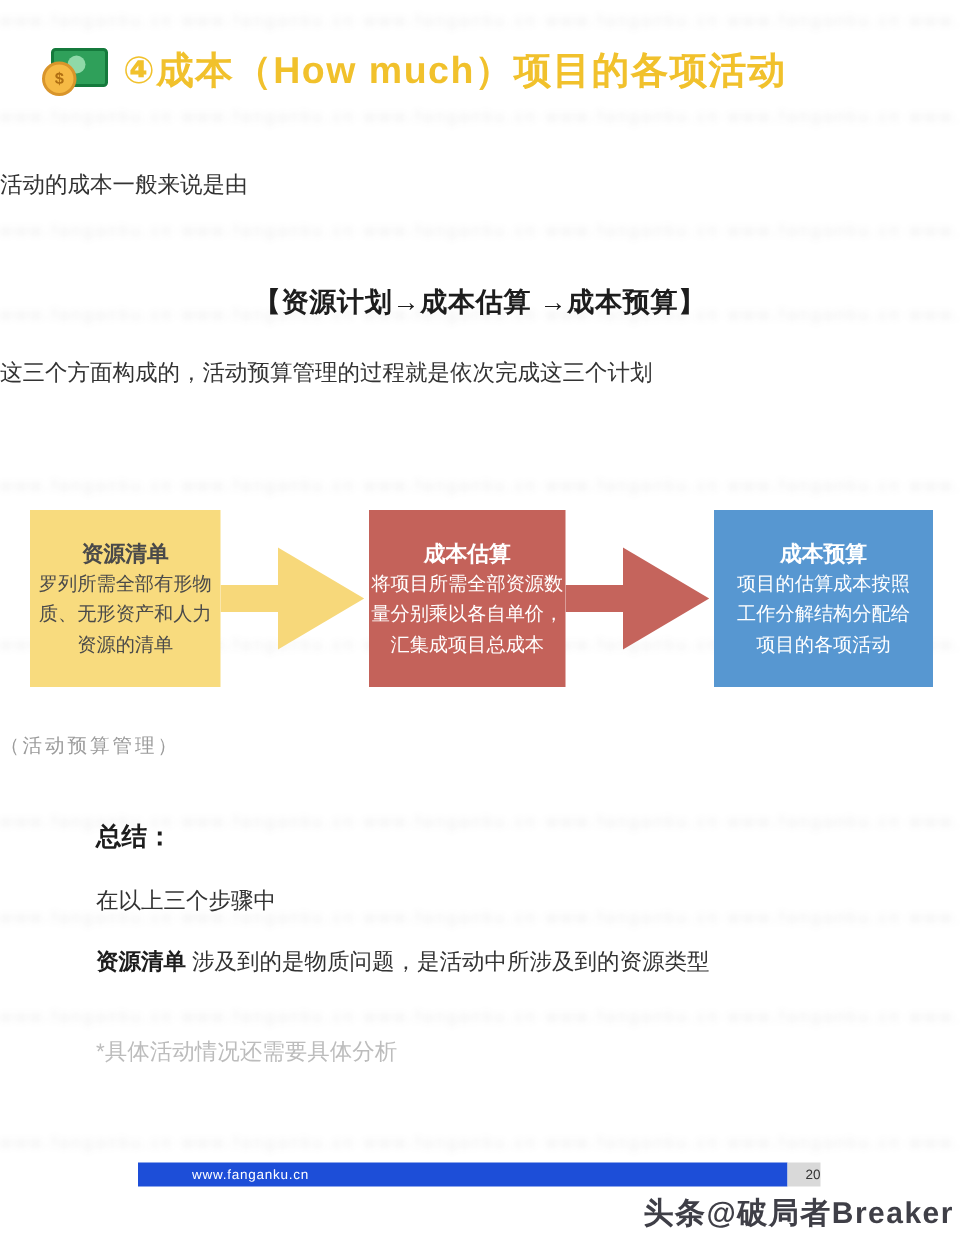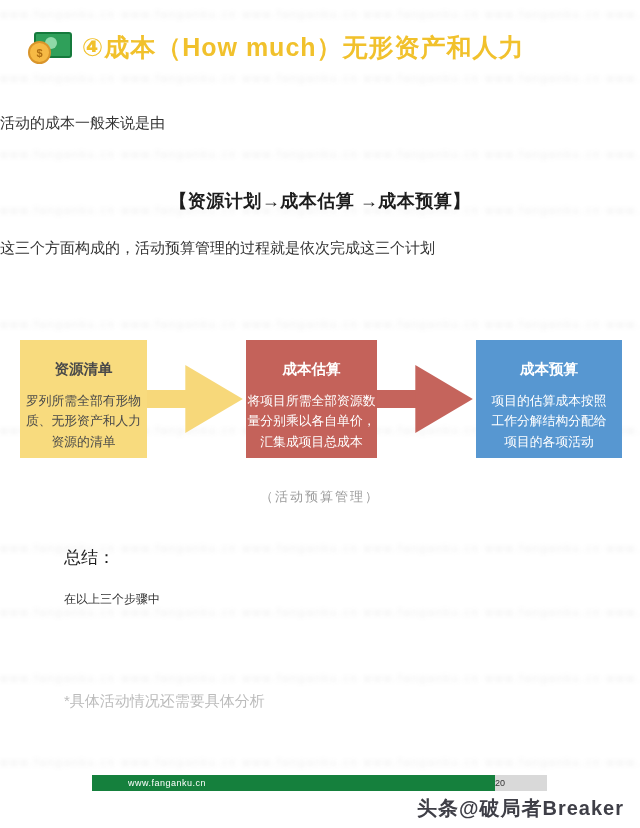--- a/index.html
+++ b/index.html
@@ -36,47 +36,47 @@
   .intro1{position:absolute;top:114px;left:0;width:640px;font-size:15px;color:#333;}
   .intro2{position:absolute;top:175px;left:0;width:640px;text-align:center;font-size:18px;font-weight:bold;color:#1d1d1d;letter-spacing:.5px;margin-top:14px;}
   .intro3{position:absolute;top:239px;left:0;width:640px;text-align:left;font-size:15px;color:#333;}
   
   .diagram{
     position:absolute;top:340px;left:20px;width:602px;height:118px;
     display:flex;align-items:center;
   }
   .pbox{height:118px;box-sizing:border-box;text-align:center;flex:0 0 auto;}
   .pbox-title{font-size:14.5px;font-weight:bold;padding-top:20px;}
-  .pbox-body{font-size:12.8px;line-height:1.6;margin-top:12px;white-space:pre-line;}
+  .pbox-body{font-size:12.8px;line-height:1.6;white-space:pre-line;}
   .box1{width:127px;}
   .box2{width:131px;}
   .box3{width:146px;}
   .arrow{flex:1 1 auto;height:118px;display:block;}
-  .caption{position:absolute;top:488px;left:0;width:640px;text-align:center;font-size:13px;color:#9b9b9b;letter-spacing:2px;}
+  .caption{position:absolute;top:488px;left:0;width:640px;font-size:13px;color:#9b9b9b;letter-spacing:2px;}
   
   .summary{position:absolute;top:546px;left:64px;width:520px;}
-  .sum-head{font-size:17px;font-weight:normal;color:#1d1d1d;margin-bottom:16px;}
-  .sum-line{font-size:12px;color:#333;margin-bottom:11px;line-height:1.1;margin-top:24px;}
+  .sum-head{font-size:17px;font-weight:bold;color:#1d1d1d;margin-bottom:16px;}
+  .sum-line{font-size:15px;color:#333;margin-bottom:11px;line-height:1.1;margin-top:24px;}
   .sum-line b{color:#1d1d1d;margin-right:4px;}
   .note-line{position:absolute;top:692px;left:64px;font-size:15px;color:#bcbcbc;}
   
   .footerbar{
     position:absolute;top:775px;left:92px;width:455px;height:16px;display:flex;align-items:stretch;
   }
   .footerbar .dark{
     background:#1C2F45;flex:1 1 auto;display:flex;align-items:center;
     padding-left:30px;box-sizing:border-box;
   }
   .footerbar .site{font-size:9px;color:#fff;letter-spacing:.5px;}
   .footerbar .pagechip{
-    width:52px;flex:0 0 auto;background:#D9D9D9;display:flex;align-items:center;justify-content:flex-start;
+    width:22px;flex:0 0 auto;background:#D9D9D9;display:flex;align-items:center;justify-content:flex-end;
   }
   .footerbar .pagenum{font-size:9px;color:#333;}
   .credit{
-    position:absolute;right:16px;top:795px;font-size:20px;font-weight:bold;color:#3F3F47;
+    position:absolute;right:4px;top:795px;font-size:20px;font-weight:bold;color:#3F3F47;
     text-shadow:1px 1px 0 rgba(255,255,255,.65);letter-spacing:1px;margin-left:14px;
   }
 </style>
 </head>
 <body>
 
 <div class="page">
 
   <div class="wm" style="top:8px">www.fanganku.cn      www.fanganku.cn      www.fanganku.cn      www.fanganku.cn      www.fanganku.cn      www.fanganku.cn      www.fanganku.cn      www.fanganku.cn      </div>
   <div class="wm" style="top:72px">www.fanganku.cn      www.fanganku.cn      www.fanganku.cn      www.fanganku.cn      www.fanganku.cn      www.fanganku.cn      www.fanganku.cn      www.fanganku.cn      </div>
@@ -88,21 +88,21 @@
   <div class="wm" style="top:606px">www.fanganku.cn      www.fanganku.cn      www.fanganku.cn      www.fanganku.cn      www.fanganku.cn      www.fanganku.cn      www.fanganku.cn      www.fanganku.cn      </div>
   <div class="wm" style="top:672px">www.fanganku.cn      www.fanganku.cn      www.fanganku.cn      www.fanganku.cn      www.fanganku.cn      www.fanganku.cn      www.fanganku.cn      www.fanganku.cn      </div>
   <div class="wm" style="top:756px">www.fanganku.cn      www.fanganku.cn      www.fanganku.cn      www.fanganku.cn      www.fanganku.cn      www.fanganku.cn      www.fanganku.cn      www.fanganku.cn      </div>
 
   <div class="header">
     <span class="money">
       <span class="note"></span>
       <span class="note-circle"></span>
       <span class="coin">$</span>
     </span>
-    <h1 class="title" style="color: rgb(241, 193, 44);">④成本（How much）无形资产和人力</h1>
+    <h1 class="title" style="color: rgb(241, 193, 44);">④成本（How much）项目的各项活动</h1>
   </div>
 
   <div class="intro1">活动的成本一般来说是由</div>
   <div class="intro2">【资源计划→成本估算 →成本预算】</div>
   <div class="intro3">这三个方面构成的，活动预算管理的过程就是依次完成这三个计划</div>
 
   <div class="diagram">
     <div class="pbox box1" style="background: rgb(248, 219, 126); color: rgb(74, 74, 74);">
       <div class="pbox-title">资源清单</div>
       <div class="pbox-body">罗列所需全部有形物
@@ -129,26 +129,29 @@
 工作分解结构分配给
 项目的各项活动</div>
     </div>
   </div>
 
   <div class="caption">（活动预算管理）</div>
 
   <div class="summary">
     <div class="sum-head">总结：</div>
     <div class="sum-line">在以上三个步骤中</div>
+    <div class="sum-line">
+      <b>资源清单</b><span>涉及到的是物质问题，是活动中所涉及到的资源类型</span>
+    </div>
   </div>
 
   <div class="note-line">*具体活动情况还需要具体分析</div>
 
   <div class="footerbar">
-    <div class="dark" style="background: #15803d; padding-left: 36px;">
+    <div class="dark" style="background: #1d4ed8; padding-left: 36px;">
       <span class="site">www.fanganku.cn</span>
     </div>
     <div class="pagechip">
       <span class="pagenum">20</span>
     </div>
   </div>
 
   <div class="credit">头条@破局者Breaker</div>
 
 </div>

